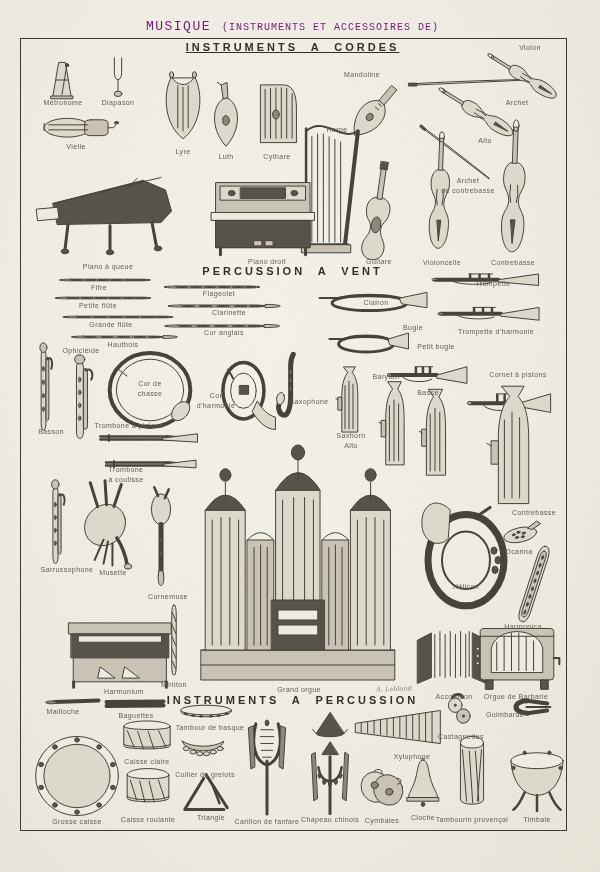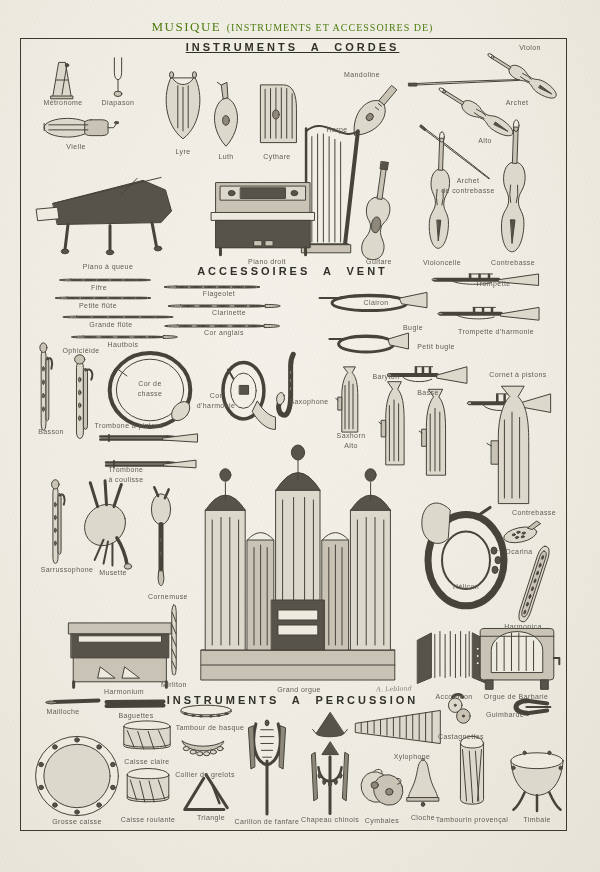--- a/index.html
+++ b/index.html
@@ -5,21 +5,21 @@
   html,body{margin:0;padding:0;}
   body{width:600px;height:872px;position:relative;overflow:hidden;
        background:#efece3;font-family:"Liberation Sans",sans-serif;}
   .paper{position:absolute;inset:0;
        background:radial-gradient(ellipse at 45% 38%, #f4f1ea 0%, #efece3 55%, #e7e3d7 100%);}
   .grain{position:absolute;inset:0;opacity:.5;
        background:repeating-linear-gradient(115deg, rgba(120,110,90,.03) 0 2px, rgba(255,255,255,.03) 2px 4px);}
   .frame{position:absolute;left:20px;top:38px;width:545px;height:791px;
        border:1.5px solid #3c3931;}
   .page-title{position:absolute;left:0;top:17px;width:585px;text-align:center;
-       font-family:Liberation Serif, serif;color:#4d7c0f;letter-spacing:1.5px;}
+       font-family:Liberation Mono, monospace;color:#701a75;letter-spacing:1.5px;}
   .page-title .big{font-size:13px;}
   .page-title .small{font-size:10px;letter-spacing:1px;}
   .heading{position:absolute;left:20px;width:545px;text-align:center;
        font-size:11px;font-weight:bold;color:#32302a;letter-spacing:3px;word-spacing:7px;}
   .h-cordes{top:41px;text-decoration:underline;}
   .h-vent{top:265px;}
   .h-percussion{top:694px;}
   .plate-svg{position:absolute;left:0;top:0;width:600px;height:872px;}
   .plate-svg *{stroke:#46433b;fill:none;vector-effect:non-scaling-stroke;
        stroke-linecap:round;stroke-linejoin:round;}
@@ -717,15 +717,15 @@
     <div class="lbl" style="left: 382px; top: 821px;">Cymbales</div>
     <div class="lbl" style="left: 423px; top: 818px;">Cloche</div>
     <div class="lbl" style="left: 472px; top: 820px;">Tambourin provençal</div>
     <div class="lbl" style="left: 537px; top: 820px;">Timbale</div>
     <div class="lbl" style="left: 505px; top: 715px;">Guimbarde</div>
     <div class="lbl" style="left: 461px; top: 737px;">Castagnettes</div>
     <div class="lbl" style="left: 412px; top: 757px;">Xylophone</div>
   </div>
 
 <div class="heading h-cordes">INSTRUMENTS A CORDES</div>
-<div class="heading h-vent">ACCESSOIRES A VENT</div>
+<div class="heading h-vent">PERCUSSION A VENT</div>
 <div class="heading h-percussion">INSTRUMENTS A PERCUSSION</div>
 <div class="signature">A. Leblond</div>
 
 </body></html>

